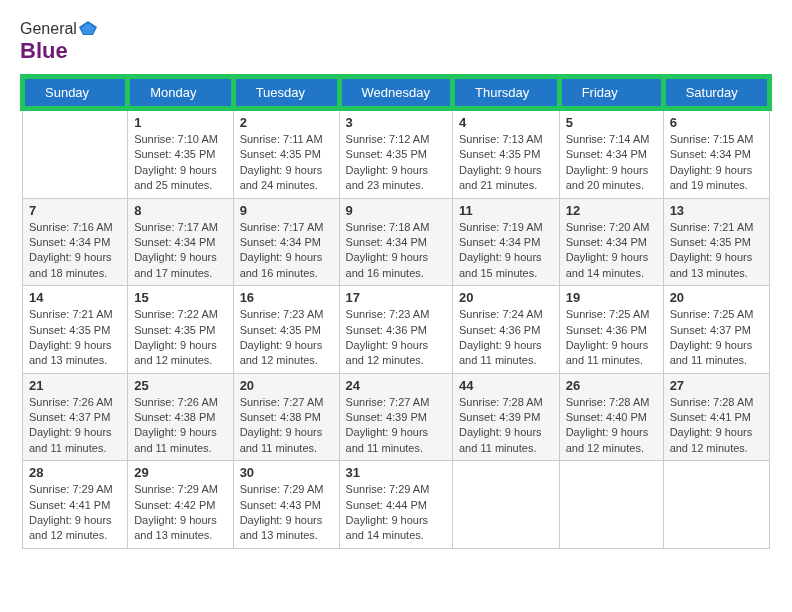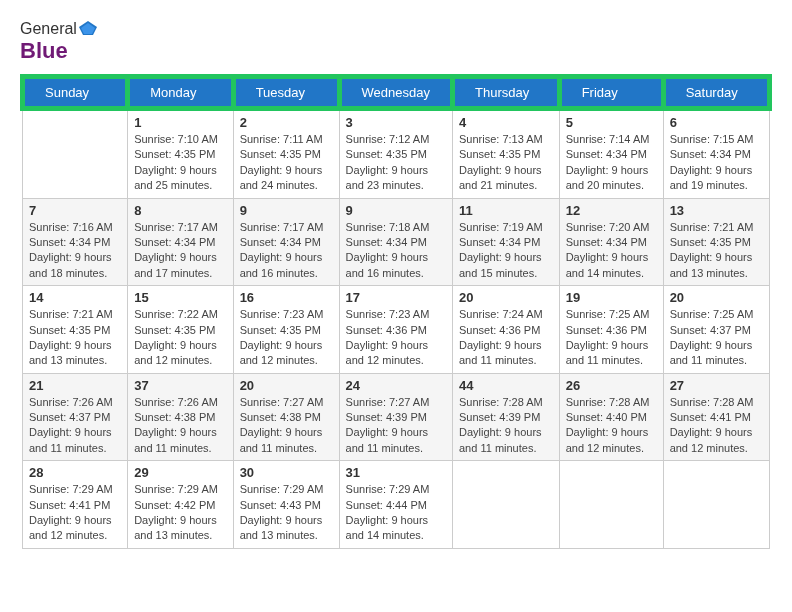--- a/index.html
+++ b/index.html
@@ -191,21 +191,21 @@
           <span class="day-number">20</span>
           <div class="day-info">Sunrise: 7:25 AM<br>Sunset: 4:37 PM<br>Daylight: 9 hours<br>and 11 minutes.</div>
         </td>
       </tr>
       <tr>
         <td>
           <span class="day-number">21</span>
           <div class="day-info">Sunrise: 7:26 AM<br>Sunset: 4:37 PM<br>Daylight: 9 hours<br>and 11 minutes.</div>
         </td>
         <td>
-          <span class="day-number">37</span>
+          <span class="day-number">25</span>
           <div class="day-info">Sunrise: 7:26 AM<br>Sunset: 4:38 PM<br>Daylight: 9 hours<br>and 11 minutes.</div>
         </td>
         <td>
           <span class="day-number">20</span>
           <div class="day-info">Sunrise: 7:27 AM<br>Sunset: 4:38 PM<br>Daylight: 9 hours<br>and 11 minutes.</div>
         </td>
         <td>
           <span class="day-number">24</span>
           <div class="day-info">Sunrise: 7:27 AM<br>Sunset: 4:39 PM<br>Daylight: 9 hours<br>and 11 minutes.</div>
         </td>

